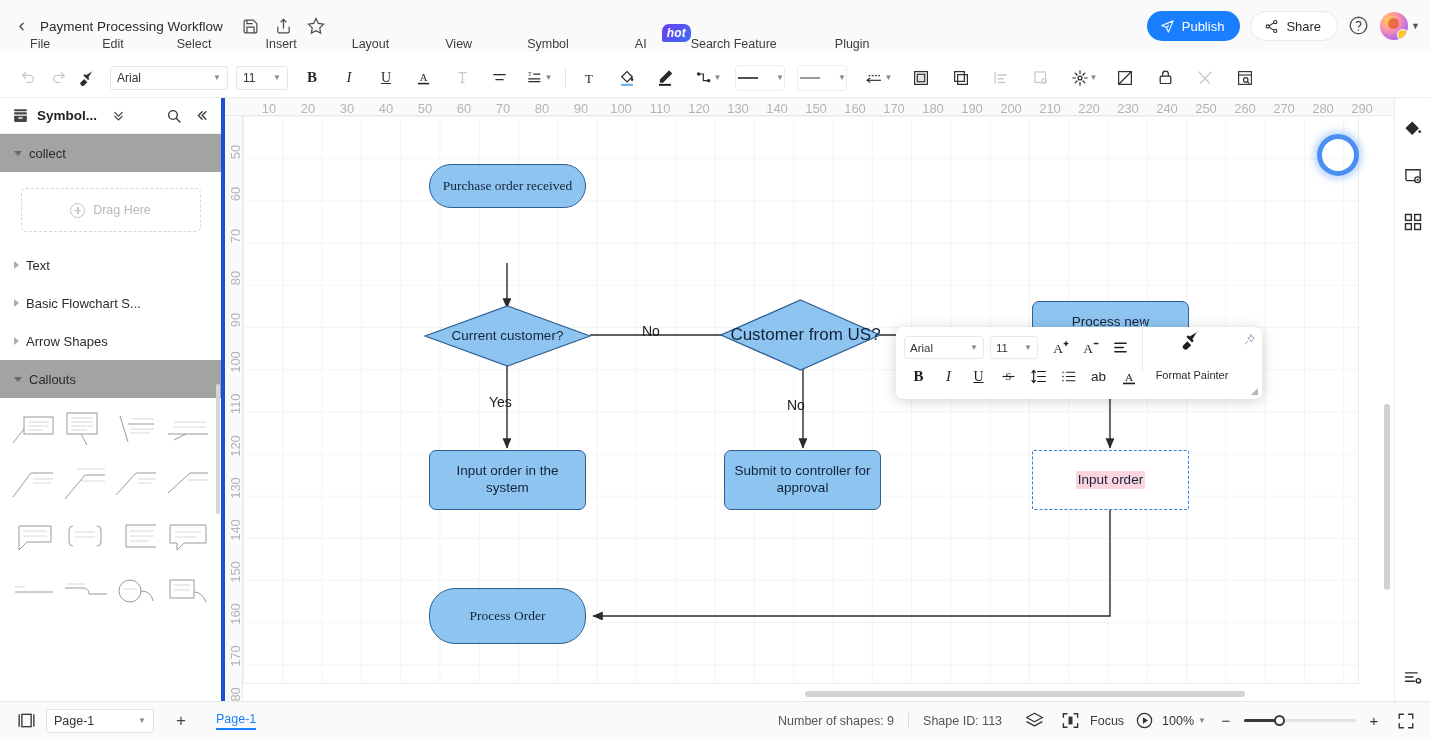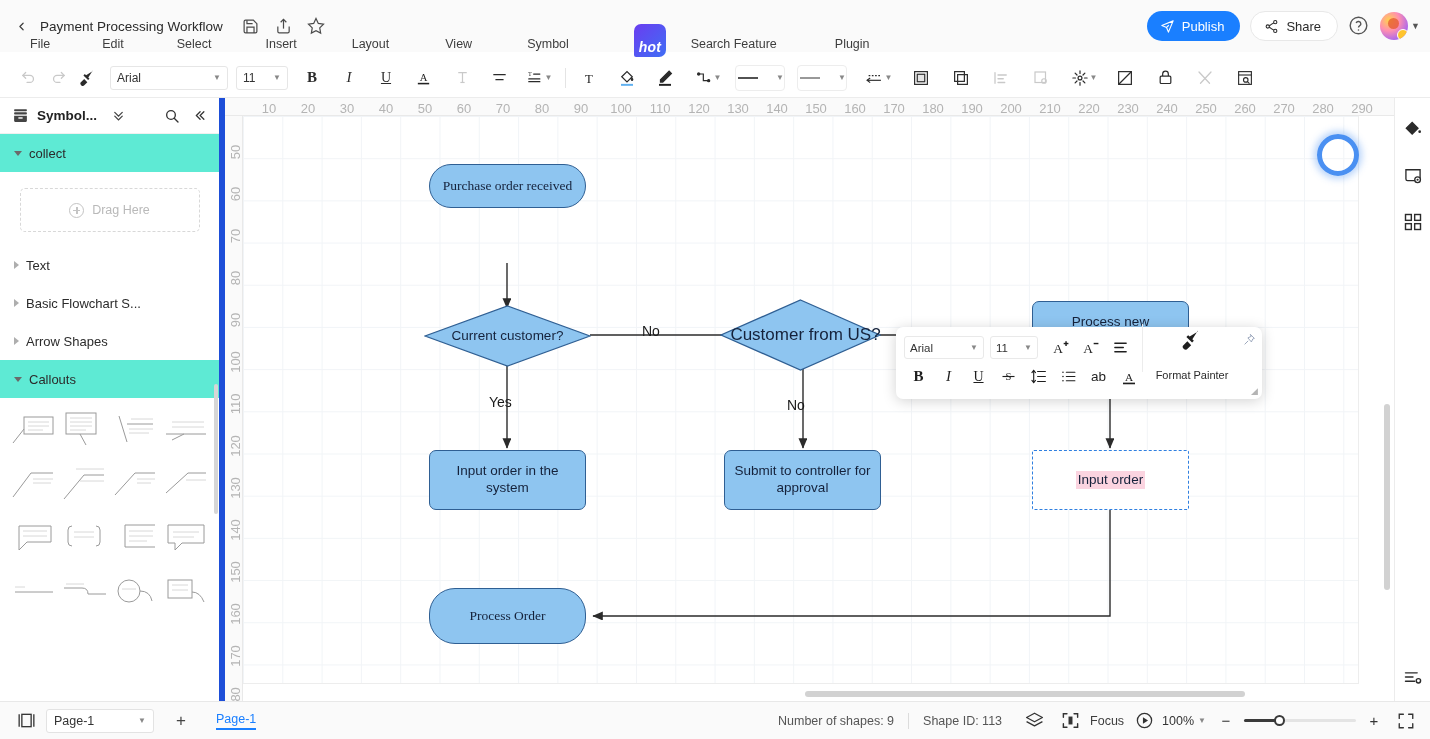--- a/index.html
+++ b/index.html
@@ -64,24 +64,24 @@
 
   
   .menubar {
     position: absolute; left: 0; top: 30px; width: 1430px; height: 28px;
     display: flex; align-items: center; font-size: 12.5px; color: #3d3d3d;
   }
   .menu-item {
     padding: 2px 6px; cursor: pointer; position: relative; white-space: nowrap;
   }
   .hot-badge {
-    position: absolute; top: -11px; left: 5px;
+    position: absolute; top: -11px; left: 33px;
     background: linear-gradient(135deg,#6a3df0,#3f6ef5);
-    color: #fff; font-size: 14px; line-height: 1;
-    padding: 16px 5px 3px 5px; border-radius: 7px 7px 7px 2px;
+    color: #fff; font-size: 12px; line-height: 1;
+    padding: 3px 5px 3px 5px; border-radius: 7px 7px 7px 2px;
     font-style: italic; font-weight: bold; letter-spacing: .2px;
   }
 
   
   .toolbar {
     position: absolute; left: 0; top: 58px; width: 1430px; height: 40px;
     background: #fff; border-bottom: 1px solid #ececec;
     display: flex; align-items: center; padding-left: 14px; gap: 2px;
   }
   .tb-btn {
@@ -106,36 +106,36 @@
     display: flex; align-items: center; justify-content: center; gap: 3px;
     cursor: pointer; flex: none; margin: 0 2px; background: #fff;
   }
   .tb-label-b { font-weight: bold; font-size: 15px; font-family: "Liberation Serif", serif;}
   .tb-label-i { font-style: italic; font-size: 15px; font-family: "Liberation Serif", serif;}
   .tb-label-u { font-size: 14px; text-decoration: underline; font-family: "Liberation Serif", serif;}
 
   
   .leftpanel {
     position: absolute; left: 0; top: 98px; width: 225px; height: 603px;
-    background: #fff; border-right: 6px solid #1d4ed8;
+    background: #fff; border-right: 4px solid #1d4ed8;
     display: flex; flex-direction: column;
   }
   .lp-header {
     height: 36px; display: flex; align-items: center; padding: 0 10px; gap: 7px;
     border-bottom: 1px solid #f0f0f0;
   }
   .lp-title { font-size: 13.5px; font-weight: bold; color: #222; }
   .lp-hdr-icon { width: 20px; height: 20px; display: flex; align-items: center; justify-content: center; cursor: pointer; color: #444; }
   .lp-spacer { flex: 1; }
   .lp-body { flex: 1; overflow: hidden; position: relative; }
   .lp-section {
     height: 38px; display: flex; align-items: center; padding-left: 14px; gap: 7px;
     font-size: 13px; color: #2b2b2b; cursor: pointer;
   }
-  .lp-section.active { background: #5eead4; }
+  .lp-section.active { background: #a3a3a3; }
   .tri { width: 0; height: 0; flex: none; }
   .tri.closed { border-left: 5px solid #aeaeae; border-top: 4px solid transparent; border-bottom: 4px solid transparent; }
   .tri.open { border-top: 5px solid #6a6a6a; border-left: 4px solid transparent; border-right: 4px solid transparent; }
   .drag-here {
     margin: 16px auto 14px auto; width: 180px; height: 44px;
     border: 1px dashed #d8d8d8; border-radius: 5px;
     display: flex; align-items: center; justify-content: center; gap: 8px;
     color: #b9b9b9; font-size: 12.5px; cursor: pointer;
   }
   .plus-circ {

